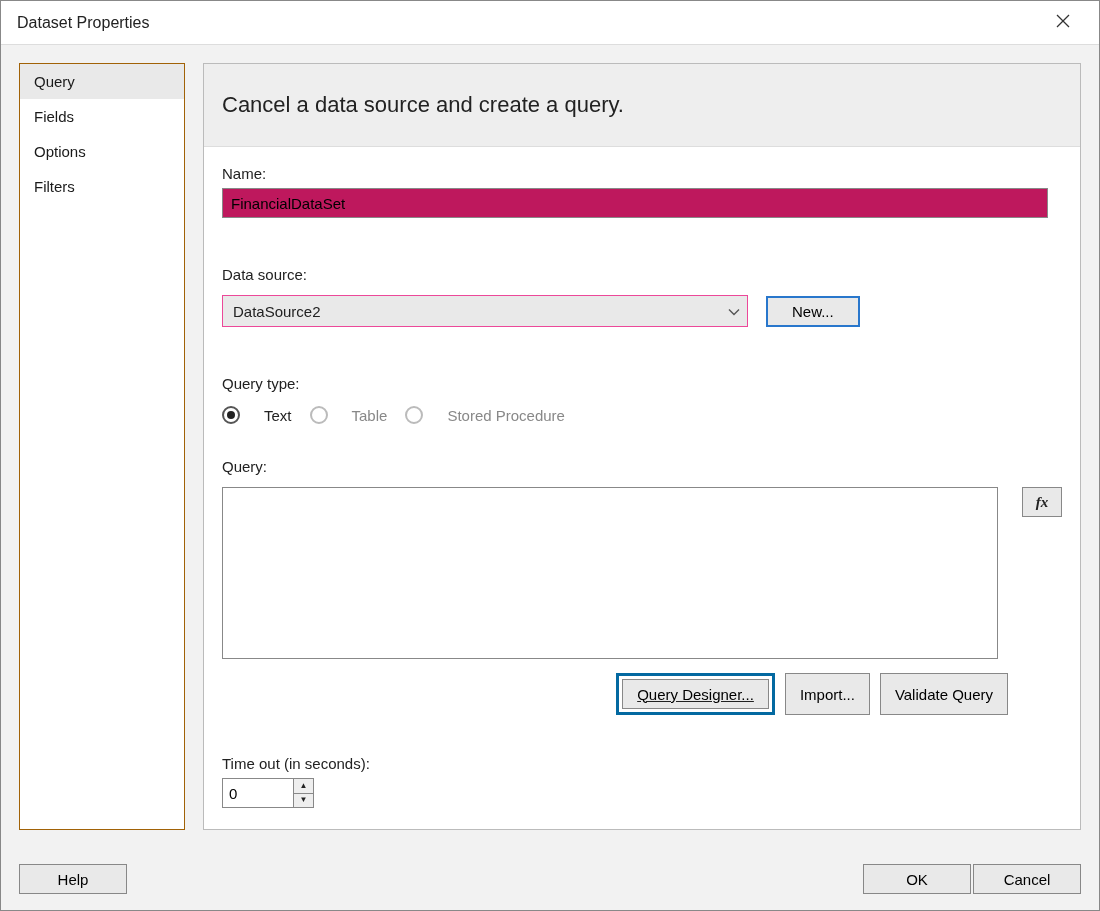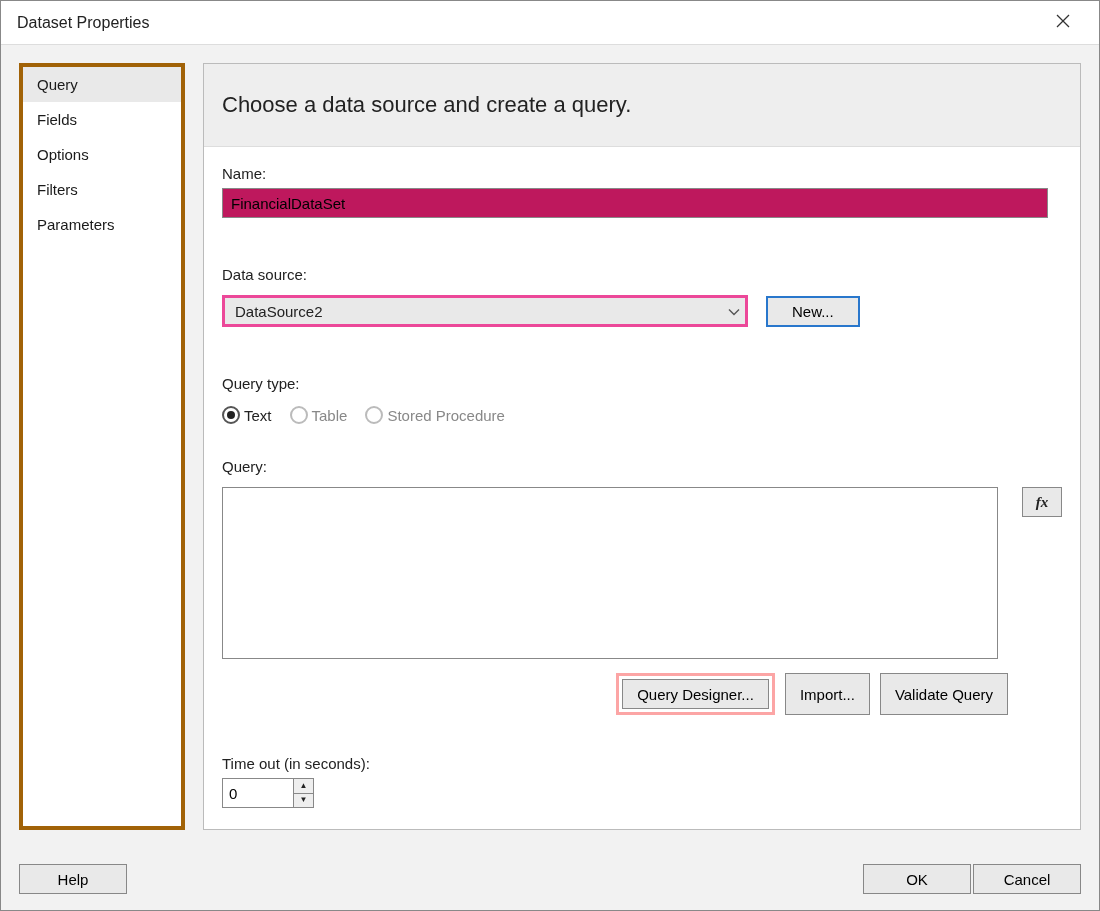--- a/index.html
+++ b/index.html
@@ -39,21 +39,21 @@
     flex: 1;
     background: #f2f2f2;
     padding: 18px;
     display: flex;
     gap: 18px;
   }
 
   .sidebar {
     width: 180px;
     background: #fff;
-    border: 4px solid #a16207;
+    border: 1px solid #a16207;
     padding: 0;
   }
   .sidebar-item {
     padding: 9px 14px;
     cursor: pointer;
     color: #1a1a1a;
   }
   .sidebar-item.active {
     background: #e9e9e9;
   }
@@ -96,21 +96,21 @@
     gap: 18px;
     margin-top: 6px;
   }
   .select-wrap {
     position: relative;
     width: 526px;
     height: 32px;
   }
   .select-box {
     width: 100%; height: 100%;
-    border: 3px solid #ec4899;
+    border: 1px solid #ec4899;
     background: #e9e9e9;
     padding: 4px 30px 4px 10px;
     display: flex;
     align-items: center;
     cursor: pointer;
   }
   .select-caret {
     position: absolute;
     right: 8px; top: 50%;
     transform: translateY(-50%);
@@ -137,21 +137,21 @@
 
   .radio-row {
     display: flex;
     gap: 18px;
     margin-top: 8px;
     align-items: center;
   }
   .radio-opt {
     display: flex;
     align-items: center;
-    gap: 4px;
+    gap: 24px;
     cursor: pointer;
   }
   .radio-circle {
     width: 18px; height: 18px;
     border-radius: 50%;
     border: 2px solid #555;
     display: flex; align-items: center; justify-content: center;
   }
   .radio-circle.disabled { border-color: #bbb; }
   .radio-dot {
@@ -189,23 +189,24 @@
   }
 
   .query-buttons-row {
     display: flex;
     gap: 10px;
     margin-top: 14px;
     width: 786px;
     justify-content: flex-end;
   }
   .redbox {
-    border: 3px solid #fca5a5;
+    border: 3px solid #0369a1;
     padding: 3px;
     display: inline-flex;
+    text-decoration: underline;
   }
 
   .timeout-row { margin-top: 36px; }
   .spinner-wrap {
     display: flex;
     border: 1px solid #888;
     width: 92px; height: 30px;
     margin-top: 6px;
   }
   .spinner-input {
@@ -263,25 +264,24 @@
     </div>
   </div>
 
   <div class="body-area">
 
     <div class="sidebar">
       <div class="sidebar-item active"><span>Query</span></div>
       <div class="sidebar-item"><span>Fields</span></div>
       <div class="sidebar-item"><span>Options</span></div>
       <div class="sidebar-item"><span>Filters</span></div>
-      <div class="sidebar-item"><span>Parameters</span></div>
     </div>
 
     <div class="main-panel">
-      <div class="main-header">Choose a data source and create a query.</div>
+      <div class="main-header">Cancel a data source and create a query.</div>
       <div class="main-content">
 
         <div class="label">Name:</div>
         <input class="text-input" type="text" value="FinancialDataSet" style="">
 
         <div class="section-gap-lg"></div>
 
         <div class="label">Data source:</div>
         <div class="datasource-row">
           <div class="select-wrap">

